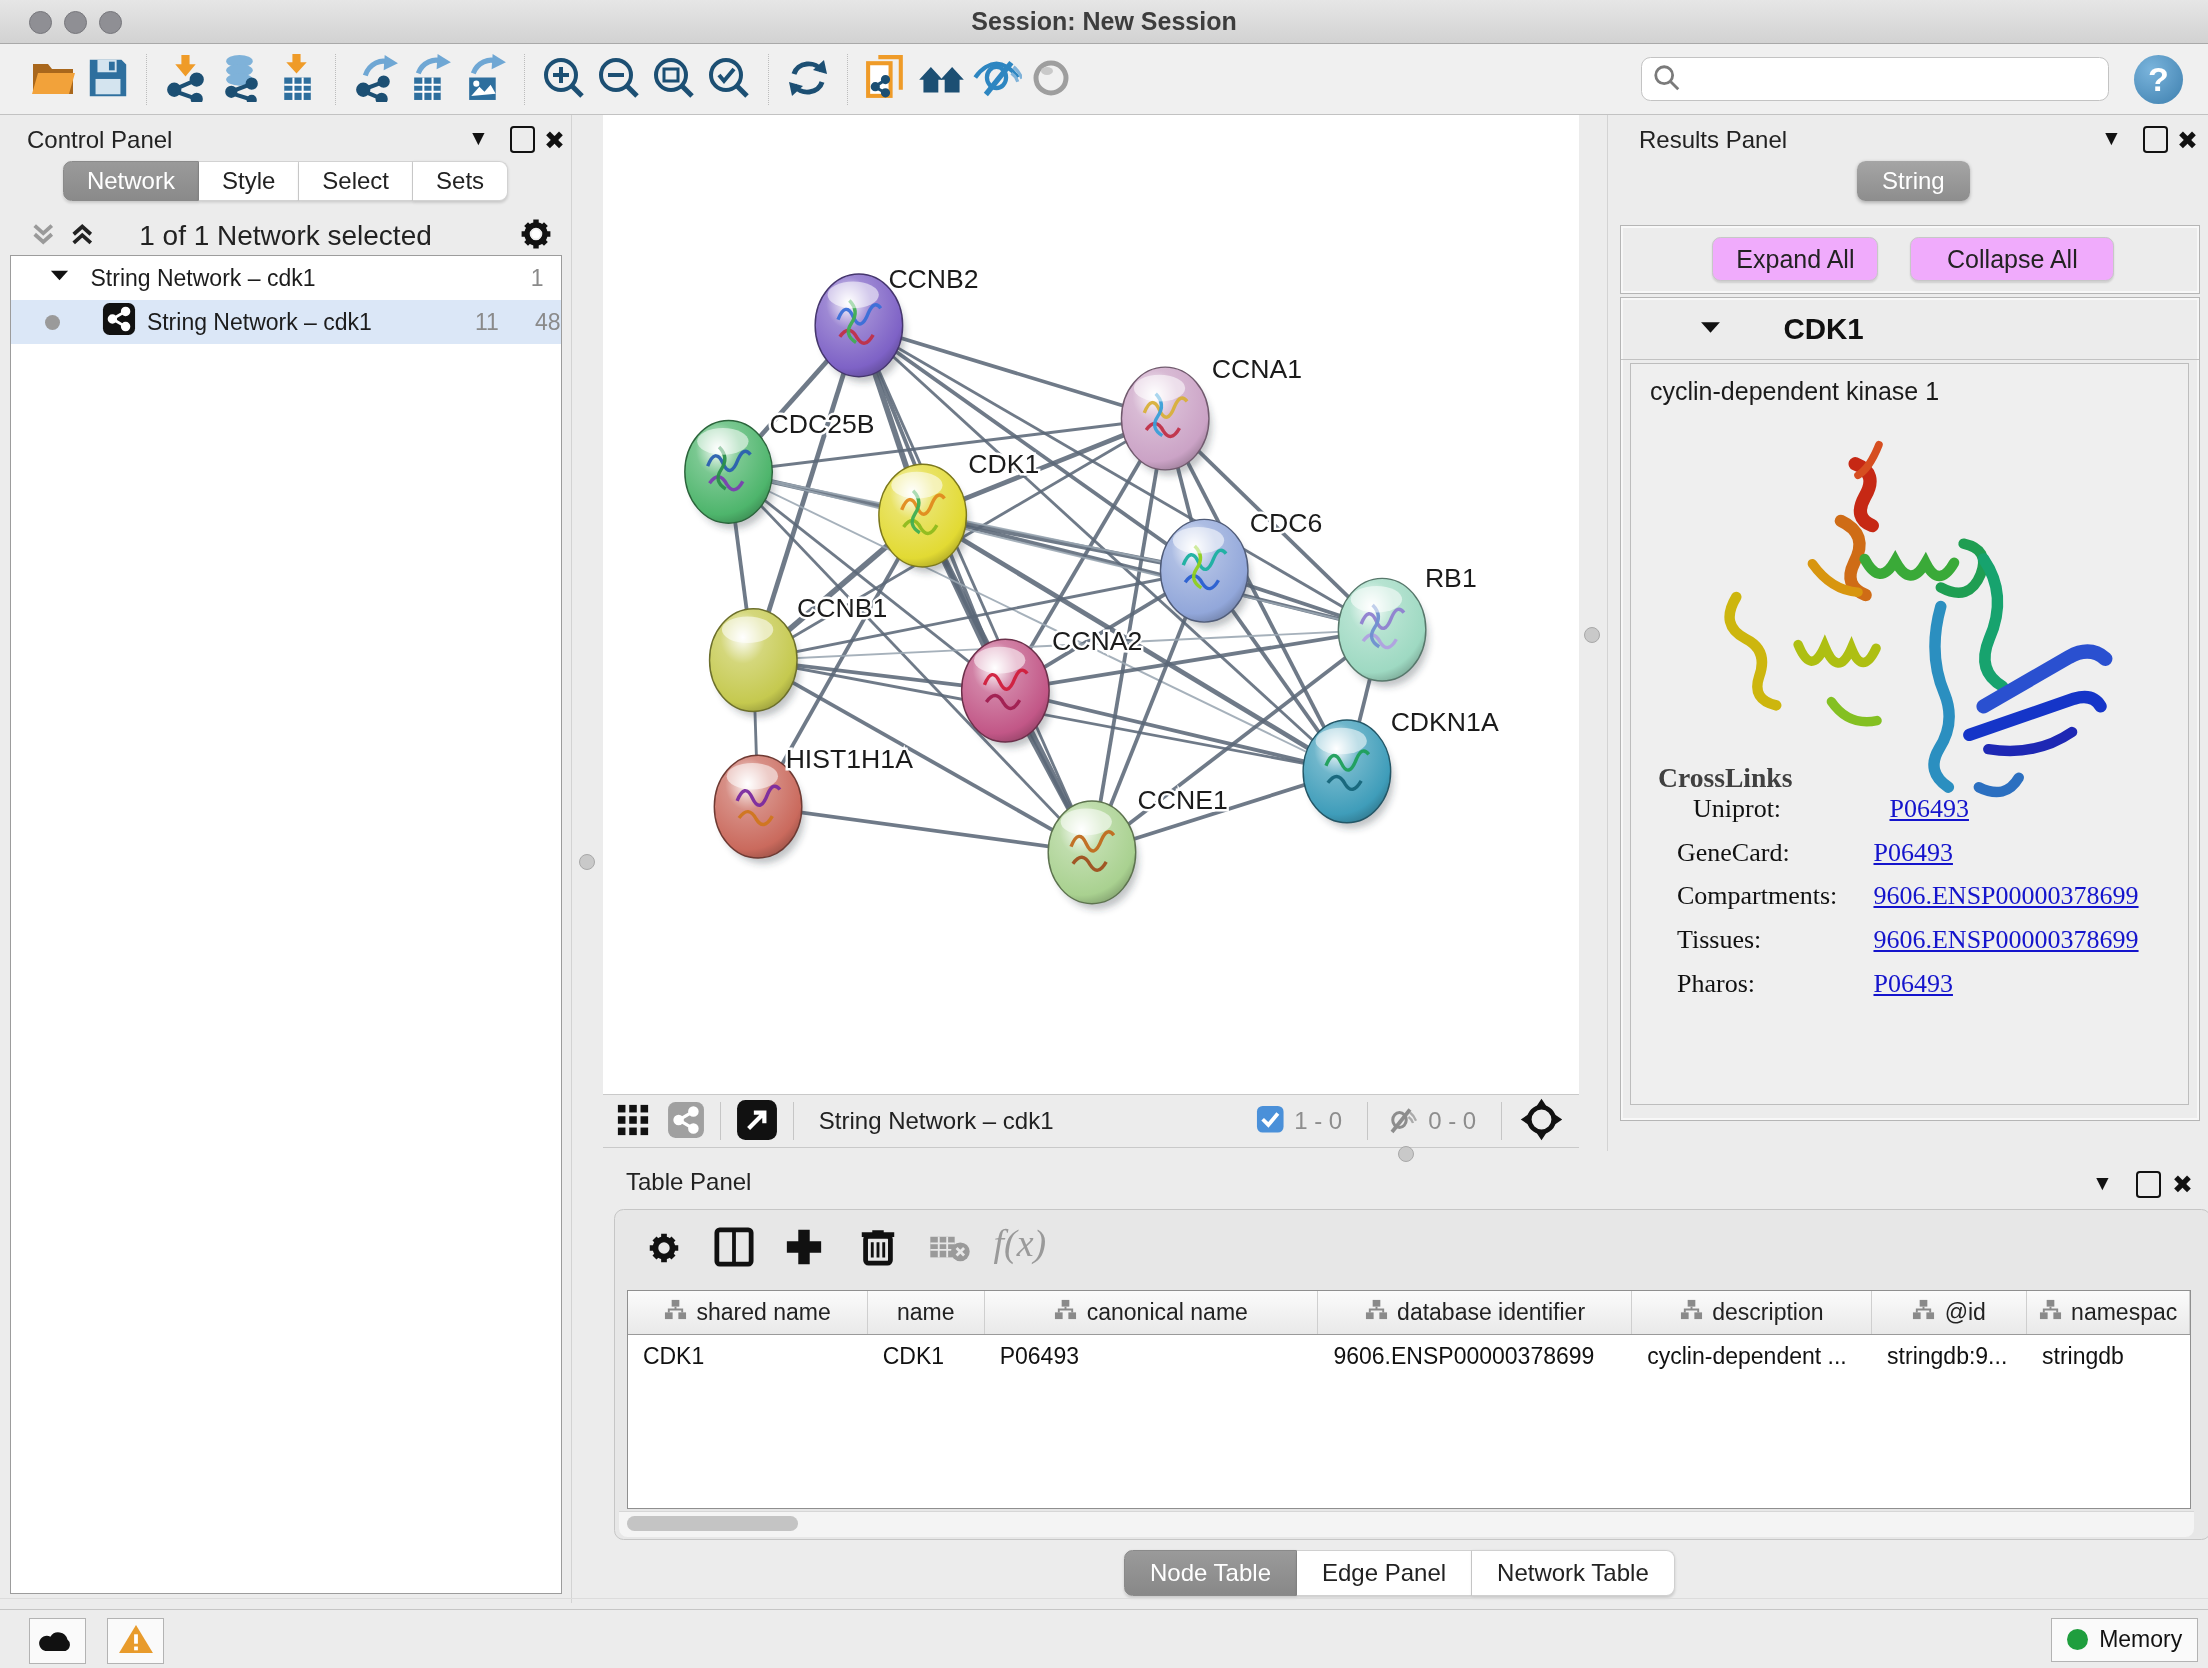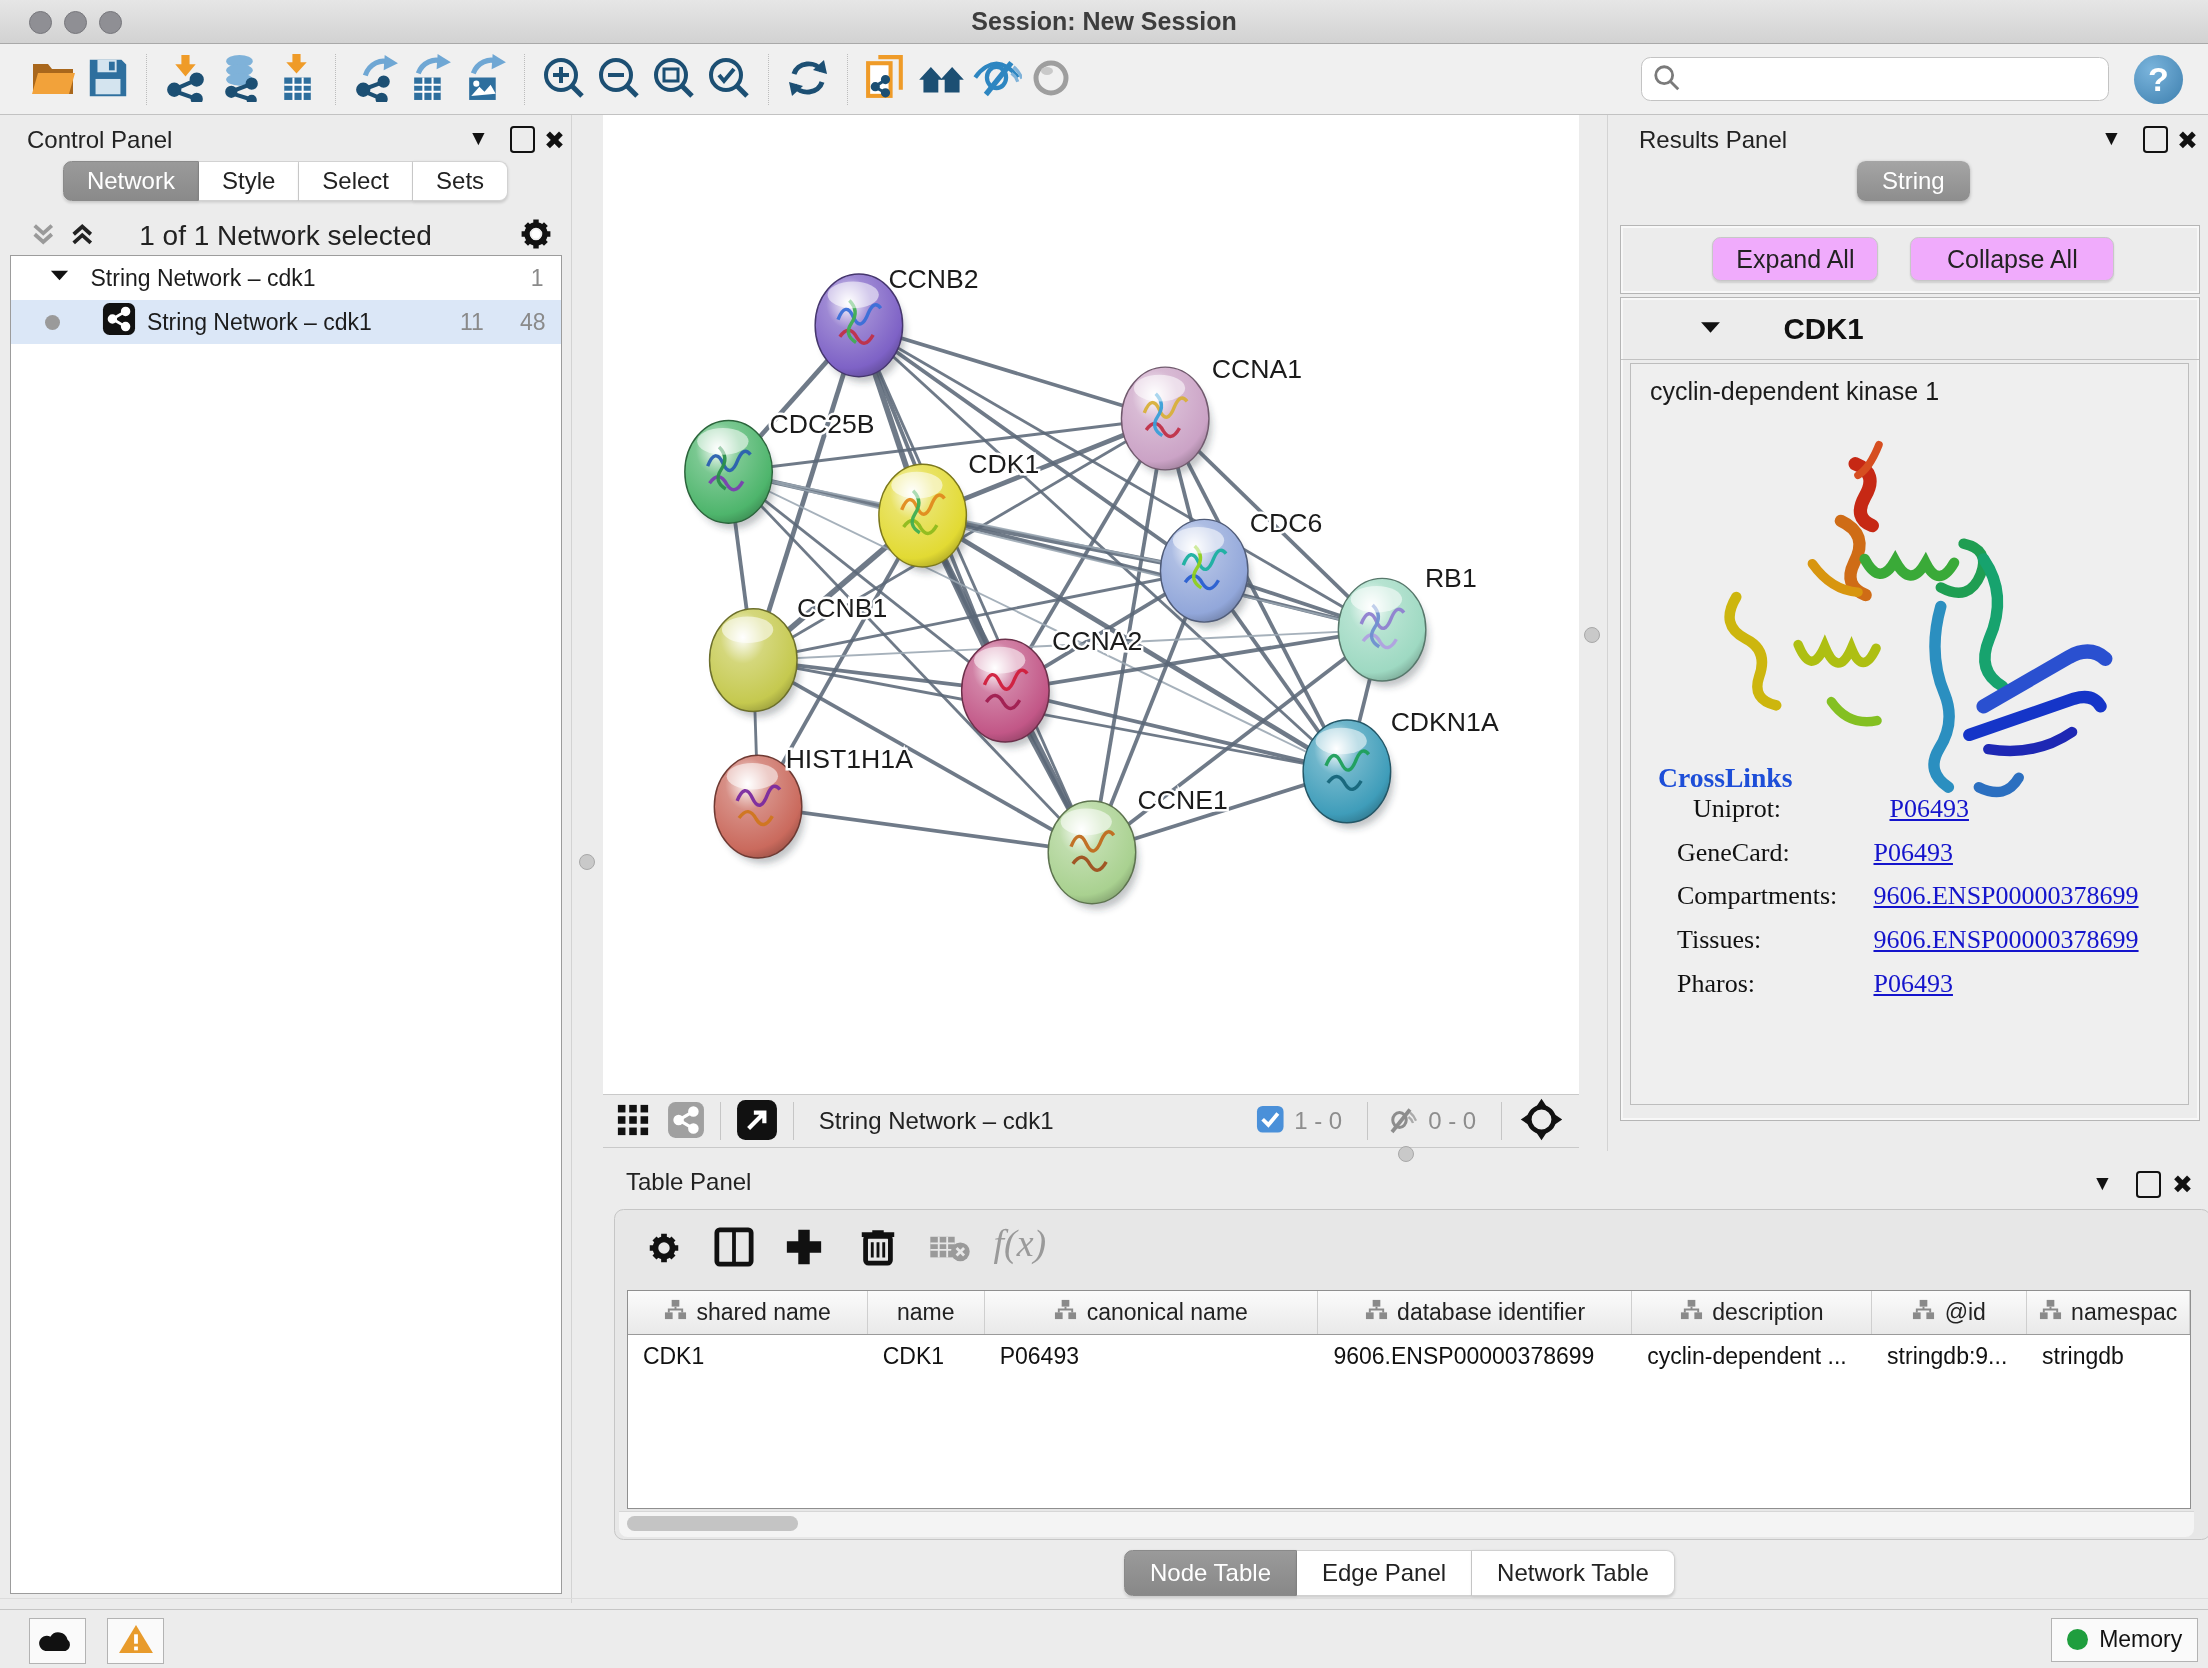--- a/index.html
+++ b/index.html
@@ -53,21 +53,21 @@
     background:linear-gradient(#a5a5a5,#8d8d8d);border-radius:8.6px;box-shadow:0 1.9px 3.8px rgba(0,0,0,.25)}
   .res-box{position:absolute;background:#ececec;border:1px solid #b5b5b5;box-shadow:inset 0 0 0 1.9px #f8f8f8}
   .res-btn{position:absolute;height:42px;line-height:42px;text-align:center;font-size:25px;color:#222;
     background:#f0abfc;border:1px solid #c7c7c7;border-radius:8.6px;box-shadow:0 1.9px 1.9px rgba(0,0,0,.12)}
   .gene-hdr{position:absolute;left:0;top:0;right:0;height:61px;border-bottom:1px solid #c2c2c2;
     display:flex;align-items:center}
   .gene-name{font-size:29.5px;font-weight:bold;color:#111;margin-left:61px}
   .res-inner{position:absolute;background:#efefef;border:1px solid #bdbdbd}
   .gene-desc{font-size:25px;color:#1b1b1b}
   .xl{font-family:"Liberation Serif",serif}
-  .xl-title{font-size:27.6px;font-weight:bold;color:#1d4ed8}
+  .xl-title{font-size:27.6px;font-weight:bold;color:#404040}
   .xl-row{position:absolute;font-size:26px}
   .xl-label{color:#111}
   .xl-link{text-decoration:underline}
   
   .tbl-box{position:absolute;background:#e7e7e7;border:1px solid #c6c6c6;border-radius:9.5px}
   .tbl{position:absolute;background:#fff;border:1px solid #8f8f8f;overflow:hidden}
   .tbl-header{display:flex;height:44px;background:linear-gradient(#fbfbfb,#e9e9e9);
     border-bottom:1.9px solid #9a9a9a;box-sizing:border-box}
   .th{display:flex;align-items:center;justify-content:center;font-size:23px;color:#222;
     border-right:1px solid #cfcfcf;box-sizing:border-box;gap:9.5px;overflow:hidden;white-space:nowrap}
@@ -310,21 +310,21 @@
             <rect x="1" y="1" width="34" height="34" rx="7" fill="#111"></rect>
             <g stroke="#fff" stroke-width="3" fill="#fff">
               <circle cx="11" cy="18" r="3.5"></circle>
               <circle cx="25" cy="10" r="3.5"></circle>
               <circle cx="25" cy="26" r="3.5"></circle>
               <path d="M13 17l10-6M13 19l10 6" fill="none"></path>
             </g>
           </svg></span>
       <span style="margin-left:11.4px">String Network – cdk1</span>
       <span class="count" style="margin-left:auto">11</span>
-      <span class="count" style="margin-left:36px;margin-right:15px">48</span>
+      <span class="count" style="margin-left:36px;">48</span>
     </div>
   </div>
 </div>
 
 <div class="abs net-canvas" style="left:603px;top:115px;width:976px;height:979px">
   <svg id="net-svg" width="976" height="979" viewBox="0 0 1026 1029">
       <defs>
         <filter id="soft" x="-50%" y="-50%" width="200%" height="200%">
           <feGaussianBlur stdDeviation="4"></feGaussianBlur>
         </filter>

